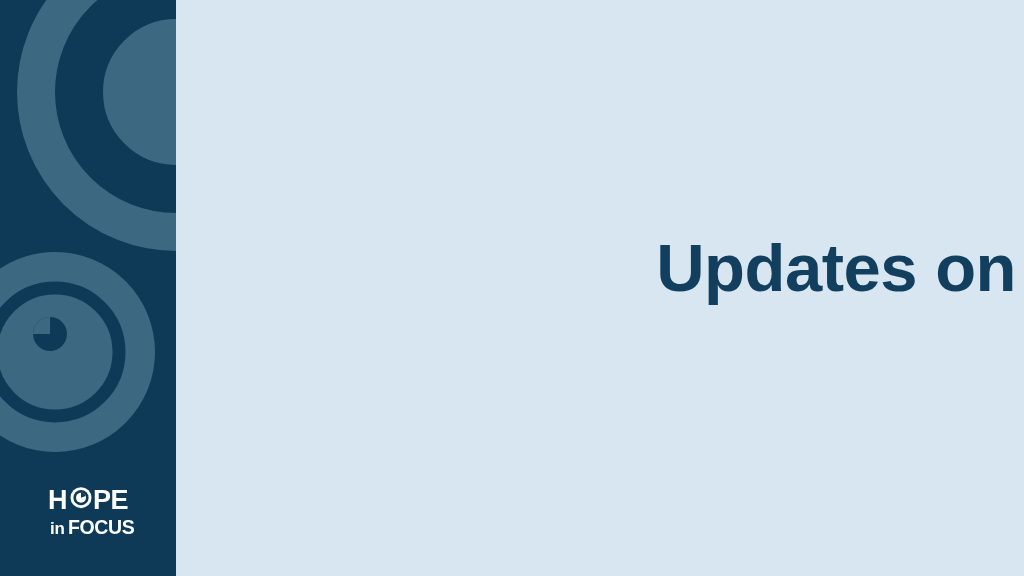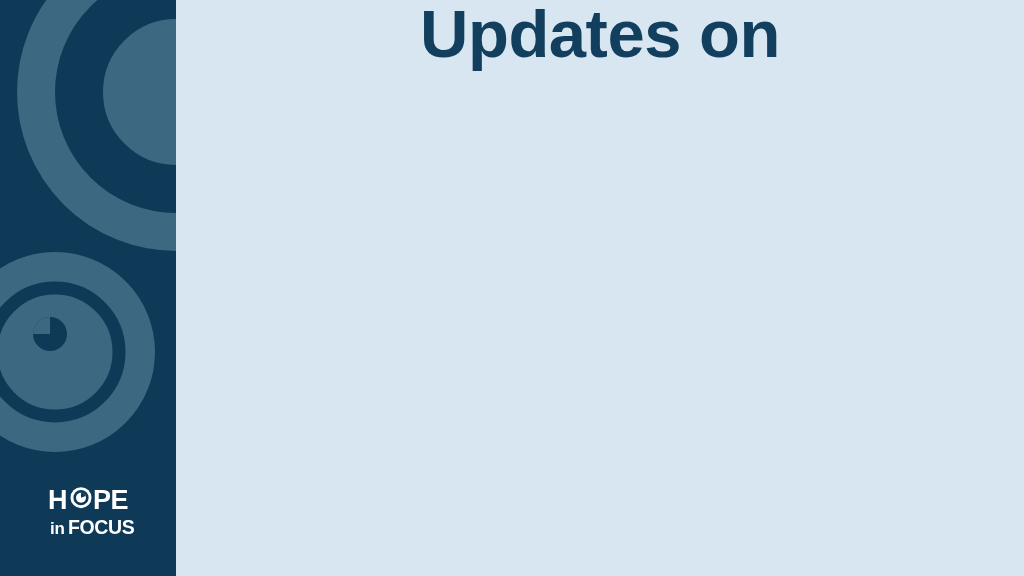--- a/index.html
+++ b/index.html
@@ -42,28 +42,28 @@
     left: 48px;
     top: 484px;
     width: 104px;
     height: 56px;
   }
   .logo svg { display: block; }
 
   
   .content {
     position: absolute;
-    left: 176px;
+    left: 168px;
     top: 0;
     width: 848px;
     height: 576px;
     display: flex;
-    flex-direction: column;
+    flex-direction: row;
     align-items: center;
-    justify-content: space-between;
+    justify-content: flex-end;
   }
   .title-line {
     color: #123f5e;
     font-family: "Liberation Sans", sans-serif;
     font-weight: bold;
     font-size: 67px;
     line-height: 1.0;
     letter-spacing: -0.5px;
     text-align: center;
     white-space: nowrap;

